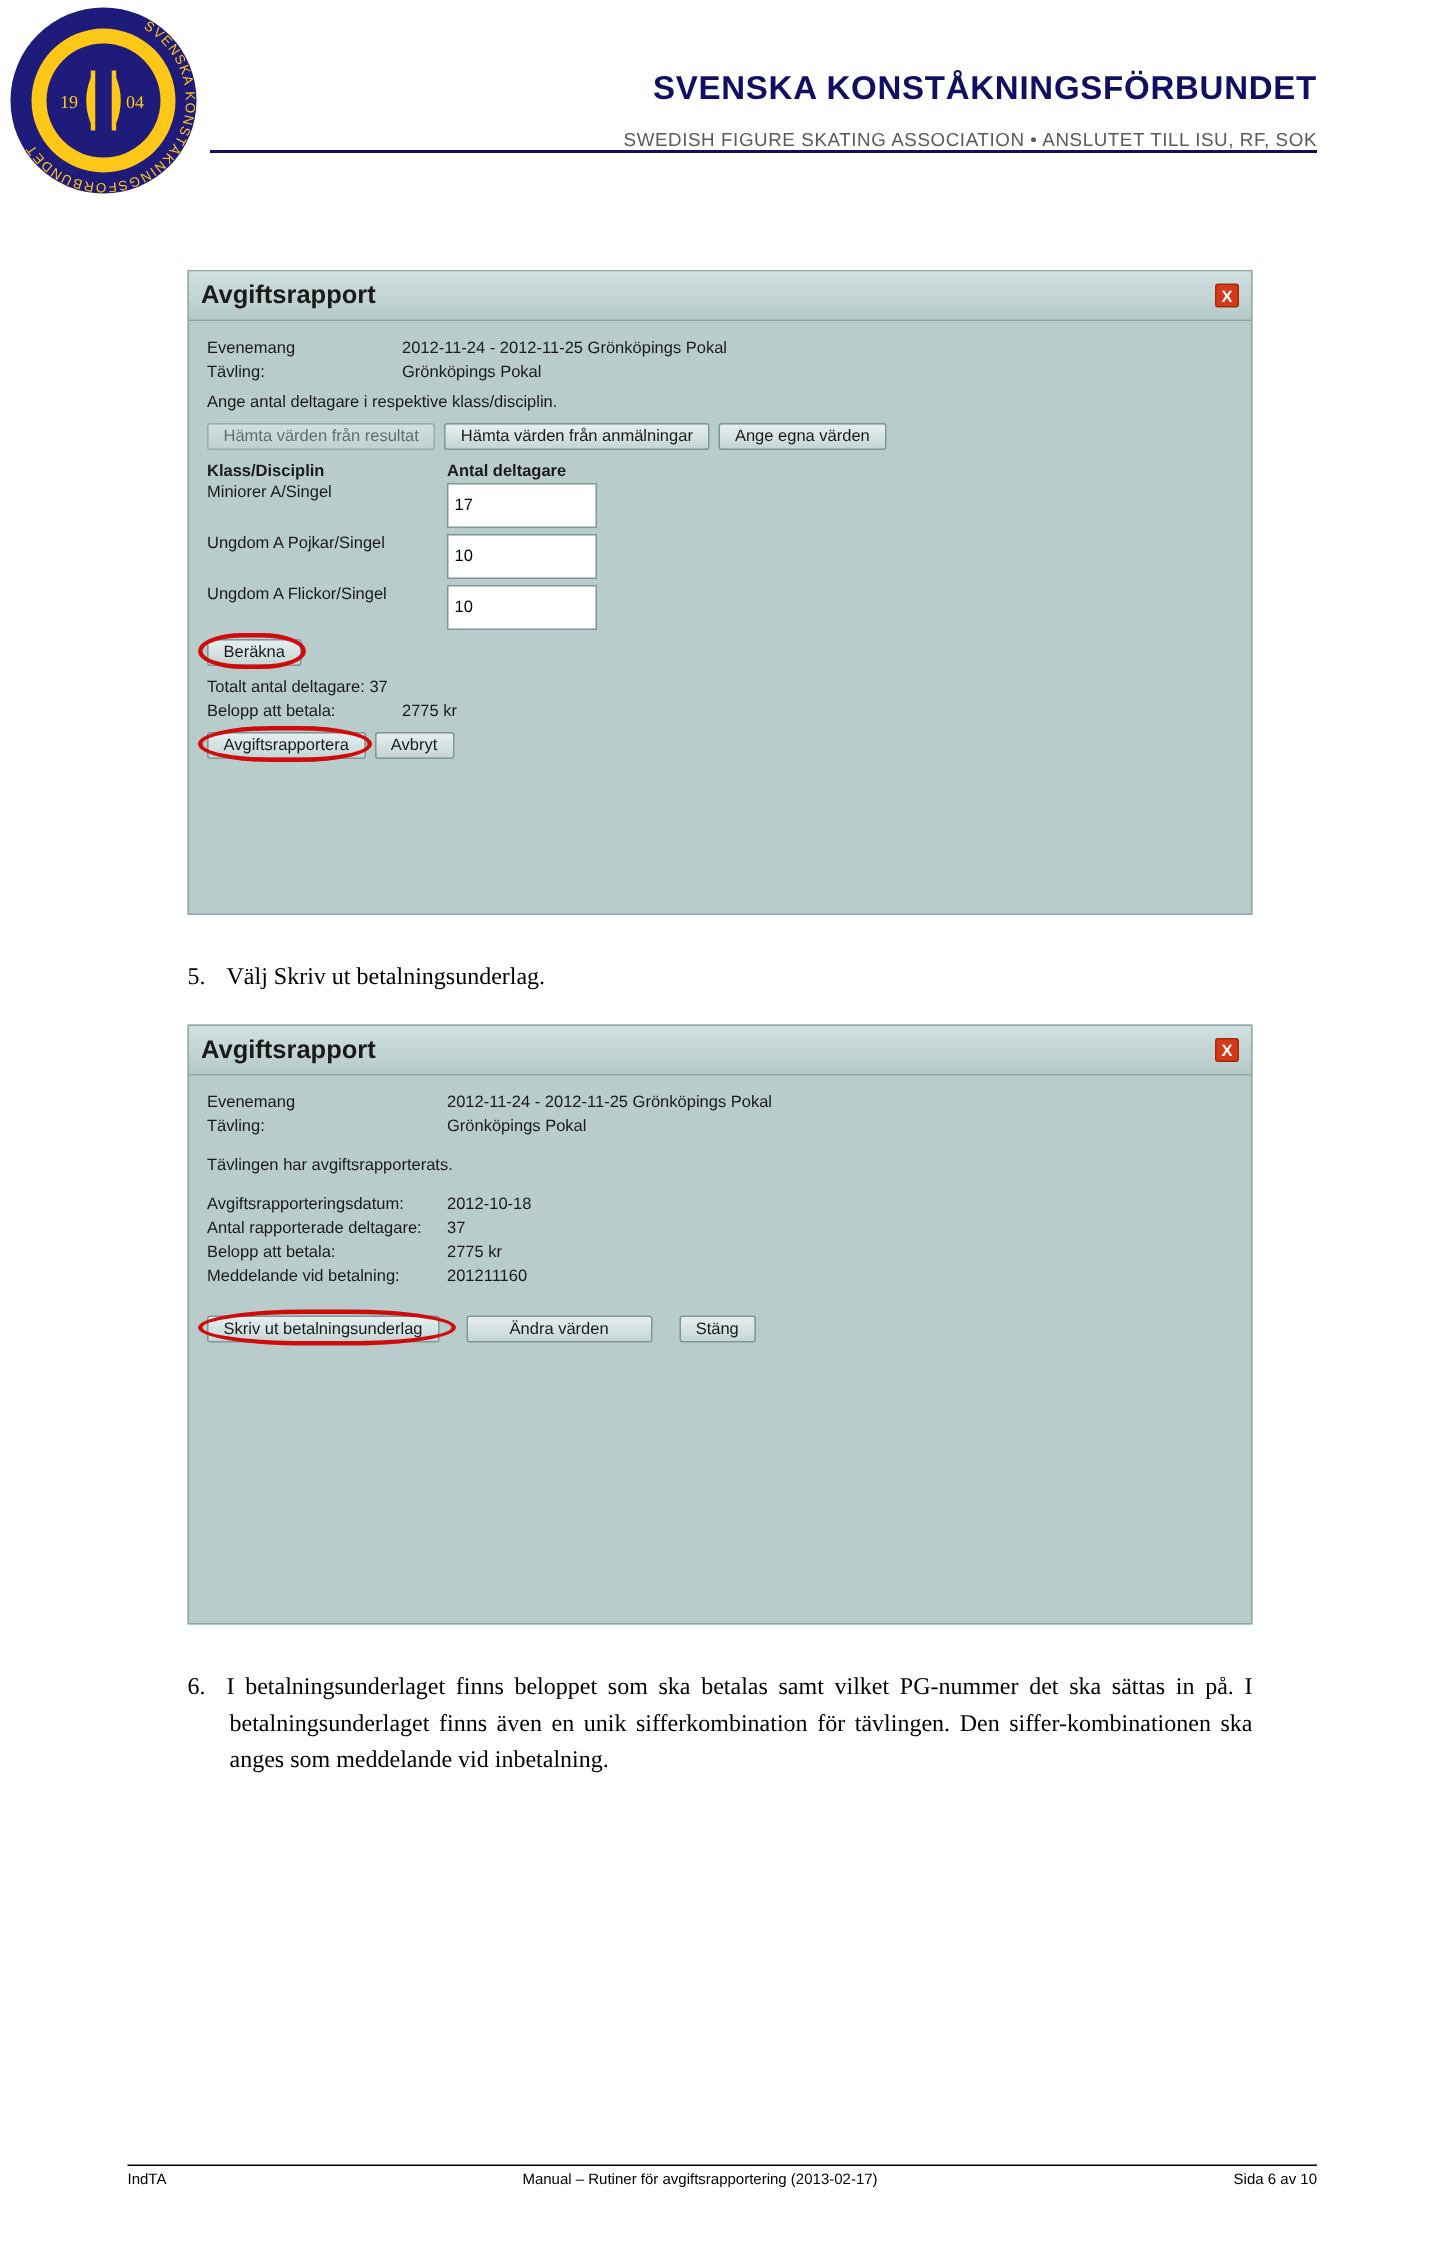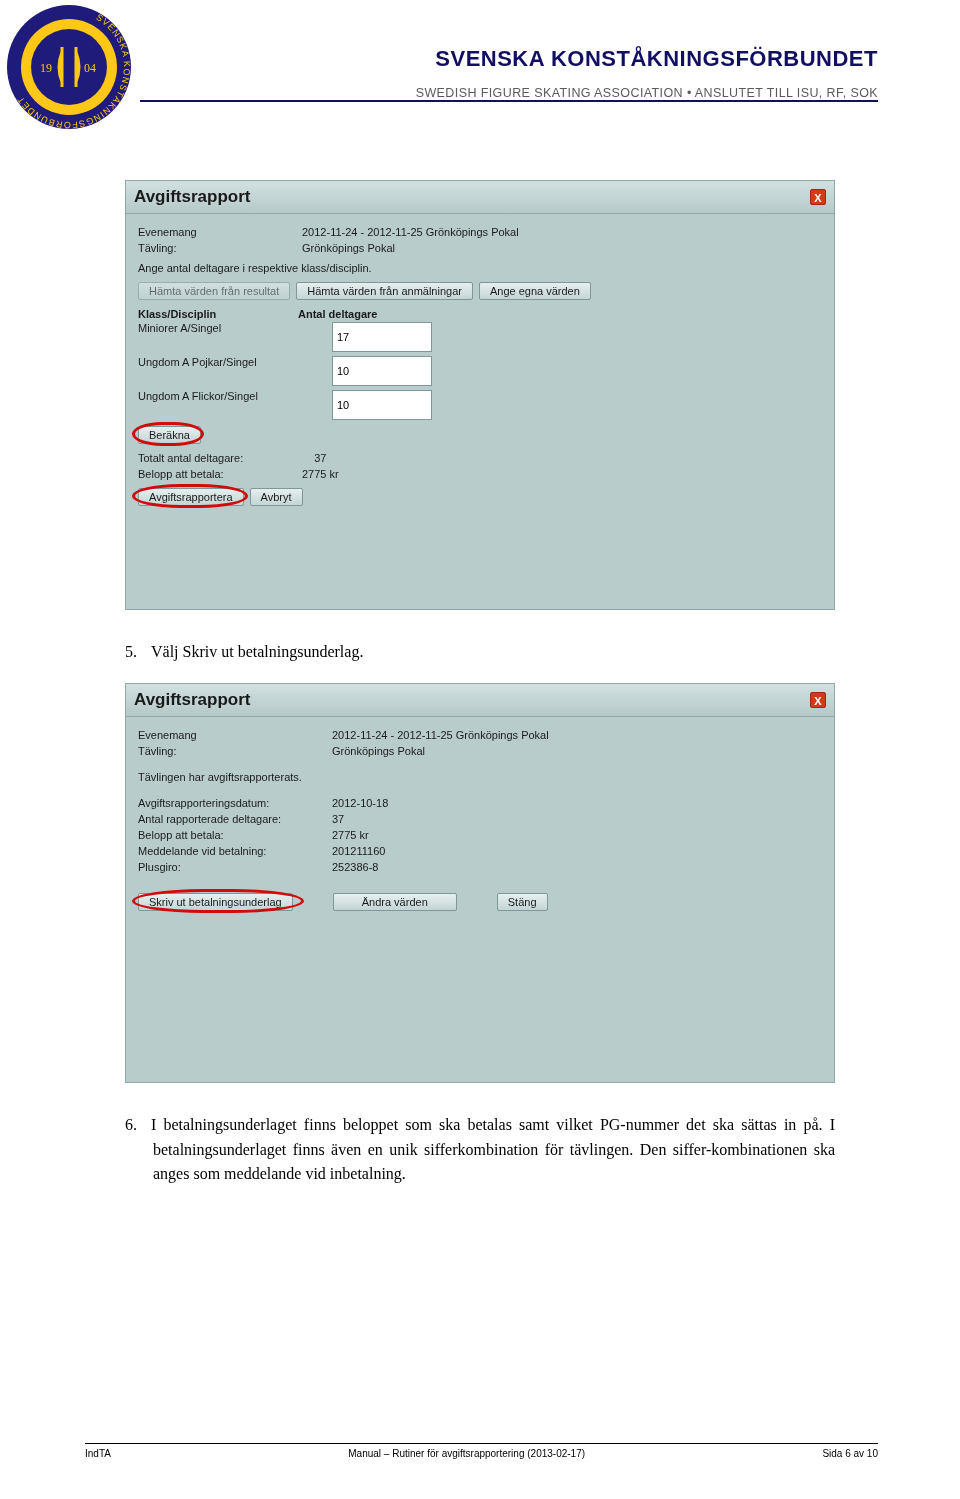--- a/index.html
+++ b/index.html
@@ -72,21 +72,21 @@
     background: #d43a1a;
     color: #fff;
     font-weight: 700;
     font-size: 11px;
     line-height: 16px;
     text-align: center;
     border: 1px solid #a02a10;
     border-radius: 2px;
   }
   .panel-body { padding: 10px 12px; min-height: 180px; }
-  .row { display: flex; padding: 2px 0; gap: 34px; }
+  .row { display: flex; padding: 2px 0; }
   .lbl { width: 130px; }
   .lbl2 { width: 160px; }
   .val { }
   .btnbar { display: flex; gap: 6px; margin: 6px 0; }
   .btn {
     background: linear-gradient(#e6efef, #c4d5d5);
     border: 1px solid #7e9797;
     padding: 2px 10px;
     font-size: 11px;
     border-radius: 2px;
@@ -245,25 +245,21 @@
         <span>37</span>
       </div>
       <div class="row">
         <span class="lbl2">Belopp att betala:</span>
         <span>2775 kr</span>
       </div>
       <div class="row">
         <span class="lbl2">Meddelande vid betalning:</span>
         <span>201211160</span>
       </div>
-      <div class="row">
-        <span class="lbl2">Plusgiro:</span>
-        <span>252386-8</span>
-      </div>
-      <div class="btnbar" style="margin-top:18px; gap:40px; position:relative;">
+      <div class="btnbar" style="margin-top:18px; gap:18px; position:relative;">
         <span class="btn">Skriv ut betalningsunderlag</span>
         <span class="btn" style="padding:2px 28px;">Ändra värden</span>
         <span class="btn">Stäng</span>
         <div class="highlight" style="left:-6px; top:-4px; width:172px; height:24px;"></div>
       </div>
     </div>
   </div>
 
   <p class="bodytxt" style="text-align:justify;">
     <span class="num">6.</span><span>I betalningsunderlaget finns beloppet som ska betalas samt vilket PG-nummer det ska sättas in på. I betalningsunderlaget finns även en unik sifferkombination för tävlingen. Den siffer-kombinationen ska anges som meddelande vid inbetalning.</span>

